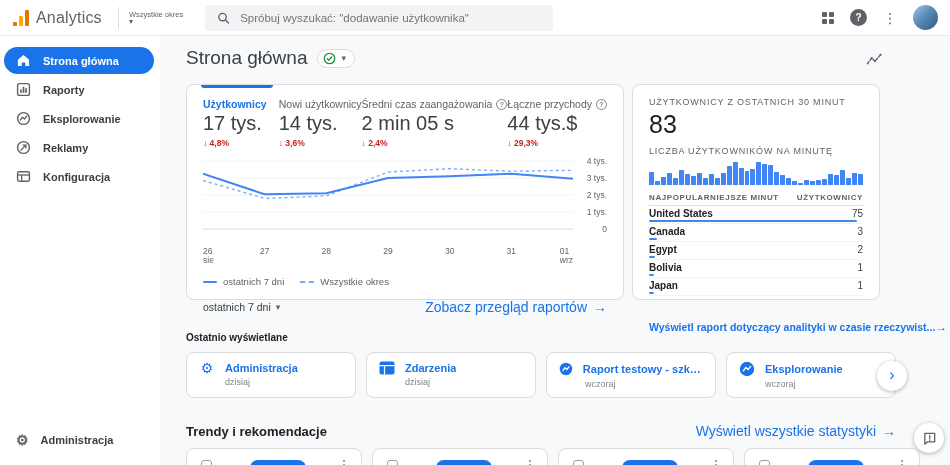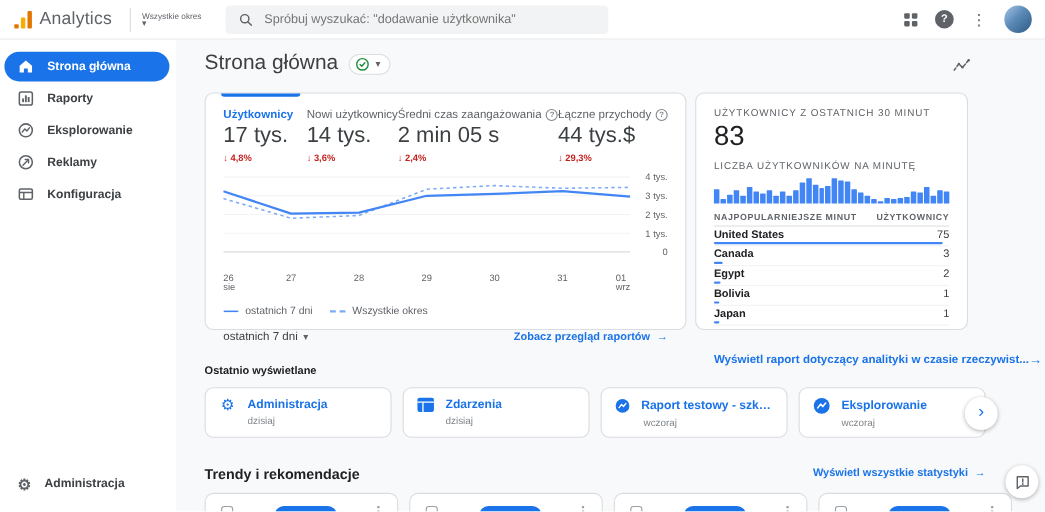--- a/index.html
+++ b/index.html
@@ -57,21 +57,21 @@
   .ylabels{position:relative;width:34px;height:74px}
   .ytick{position:absolute;right:0;font-size:8.5px;color:#5f6368;white-space:nowrap}
   .xlabels{position:relative;height:20px;margin-top:13px;margin-right:34px}
   .xtick{position:absolute;top:0;font-size:8.5px;color:#5f6368;white-space:pre-line;line-height:9px}
   .legend{display:flex;gap:16px;align-items:center;margin-top:9px}
   .legend-item{display:flex;align-items:center;gap:6px;font-size:9.5px;color:#5f6368}
   .sw-solid{width:14px;height:0;border-top:2px solid #4285f4;border-radius:1px}
   .sw-dashed{width:14px;height:0;border-top:2px dashed #7baaf7}
   .ov-footer{display:flex;justify-content:space-between;align-items:center;margin-top:12px}
   .range-sel{font-size:10.5px;color:#3c4043;display:flex;gap:5px;align-items:center;cursor:pointer}
-  .blue-link{font-size:10px;color:#1a73e8;font-weight:bold;display:flex;align-items:center;gap:6px;cursor:pointer;text-decoration:none}
+  .blue-link{font-size:14px;color:#1a73e8;font-weight:normal;display:flex;align-items:center;gap:6px;cursor:pointer;text-decoration:none}
   
   .card-realtime{width:248px;height:216px;padding:12px 16px 8px}
   .rt-label{font-size:9px;letter-spacing:.8px;color:#5f6368;font-weight:normal}
   .rt-value{font-size:25px;color:#202124;margin:3px 0 7px}
   .mbars{display:flex;align-items:flex-end;gap:1px;height:24px;margin-top:5px}
   .mbar{flex:1;background:#4285f4;border-radius:.5px}
   .tbl-head{display:flex;justify-content:space-between;margin-top:8px;padding-bottom:3px;border-bottom:1px solid #e0e0e0;font-size:8px;letter-spacing:.6px;color:#5f6368;font-weight:bold}
   .crow{padding:2px 0 1px;border-bottom:1px solid #f1f3f4}
   .crow-top{display:flex;justify-content:space-between;align-items:center}
   .cname{font-size:10px;color:#202124;font-weight:bold}

